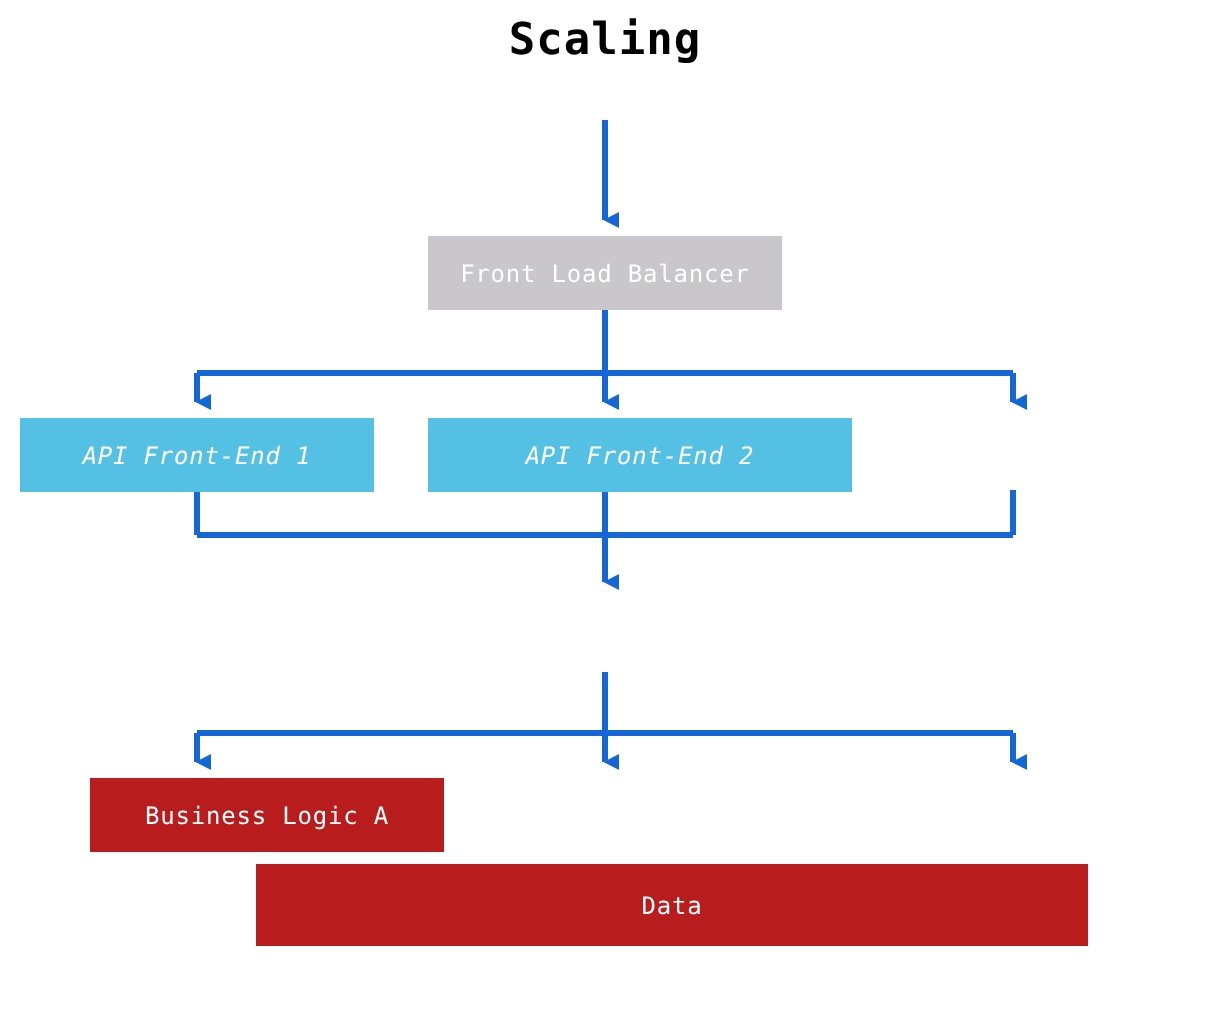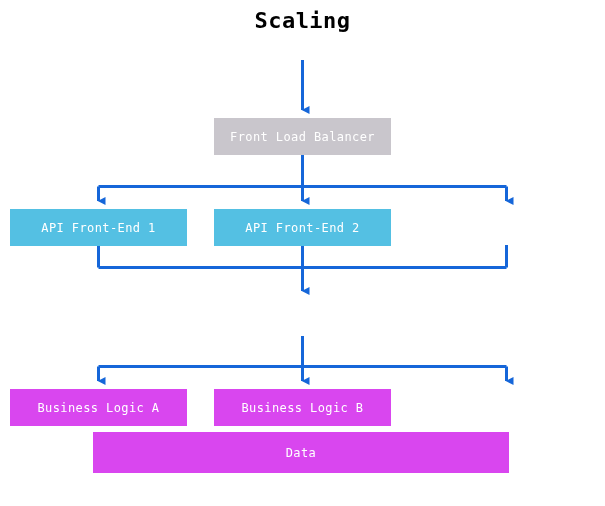--- a/index.html
+++ b/index.html
@@ -39,22 +39,22 @@
     justify-content: center;
     box-sizing: border-box;
     font-family: "DejaVu Sans Mono", monospace;
     font-size: 12px;
     letter-spacing: 0.4px;
     color: #ffffff;
     text-align: center;
     user-select: none;
   }
   .node.gray  { background: #c9c6cc; text-align: center; }
-  .node.cyan  { background: #54c0e3; }
-  .node.peach { background: #d946ef; }
+  .node.cyan  { background: #54c0e3; font-style: italic; }
+  .node.peach { background: #b91c1c; margin-left: 35px; }
   svg.edges {
     position: absolute;
     left: 0;
     top: 0;
     width: 605px;
     height: 506px;
     overflow: visible;
     pointer-events: none;
   }
 </style>
@@ -98,24 +98,23 @@
       <path d="M98.5,366.5 L98.5,381" stroke="#1566d9" stroke-width="3" fill="none" marker-end="url(#ah)"></path>
       <path d="M302.5,366.5 L302.5,381" stroke="#1566d9" stroke-width="3" fill="none" marker-end="url(#ah)"></path>
       <path d="M506.5,366.5 L506.5,381" stroke="#1566d9" stroke-width="3" fill="none" marker-end="url(#ah)"></path>
     </g>
   </svg>
 
   <div class="node gray" style="left:214px; top:118px; width:177px; height:37px;">Front Load Balancer</div>
 
   <div class="node cyan" style="left:10px; top:209px; width:177px; height:37px;">API Front-End 1</div>
 
-  <div class="node cyan" style="left:214px; top:209px; width:177px; height:37px;">API Front-End 2</div>
+  <div class="node cyan" style="left:214px; top:209px; width:212px; height:37px;">API Front-End 2</div>
 
 
 
   <div class="node peach" style="left:10px; top:389px; width:177px; height:37px;">Business Logic A</div>
 
-  <div class="node peach" style="left:214px; top:389px; width:177px; height:37px;">Business Logic B</div>
 
 
   <div class="node peach" style="left:93px; top:432px; width:416px; height:41px;">Data</div>
 
 </div>
 
 </body></html>

